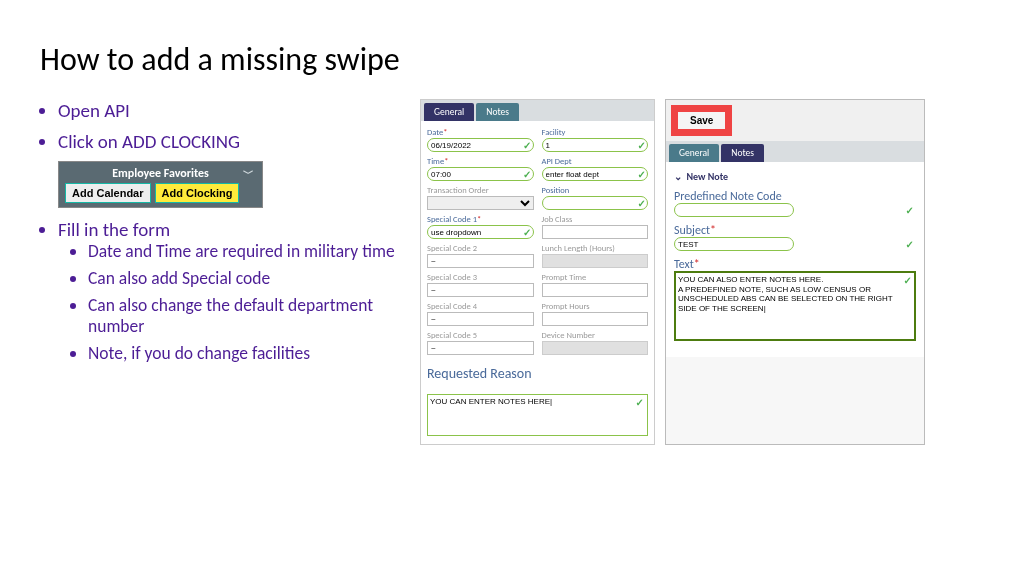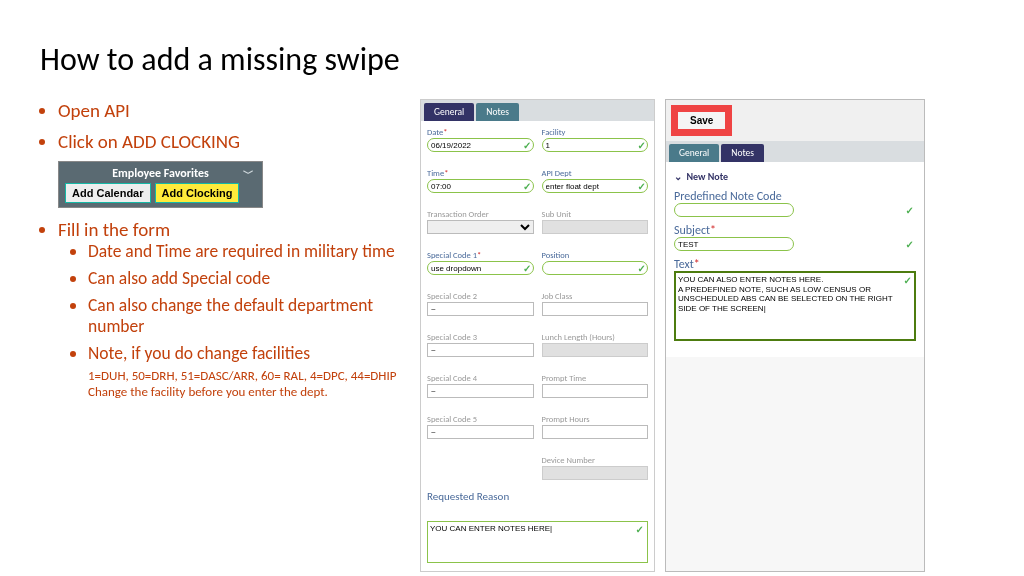--- a/index.html
+++ b/index.html
@@ -1,50 +1,50 @@
 <!DOCTYPE html>
 <html><head>
 <meta charset="utf-8">
 <style>
   * { box-sizing: border-box; margin: 0; padding: 0; }
   body { font-family: Calibri, Arial, sans-serif; width: 1024px; height: 576px; background: #fff; position: relative; }
   .slide { padding: 40px 80px 20px 40px; }
   h1 { font-size: 32px; font-weight: 400; color: #000; margin-bottom: 20px; }
   .content { display: flex; gap: 20px; }
   .left-col { flex: 0 0 360px; }
-  .bullets { font-size: 19px; color: #c2410c; }
+  .bullets { font-size: 19px; color: #4c1d95; }
   .bullets > li { list-style: disc; margin-left: 18px; margin-bottom: 8px; }
   ul.sub { }
   ul.sub > li { list-style: disc; margin-left: 30px; font-size: 17.5px; margin-bottom: 6px; line-height: 1.2; }
   .small-note { font-size: 13px; line-height: 1.2; margin-left: 30px; margin-top:-2px;}
   .fav-widget { background: #5a6a72; border: 1px solid #888; padding: 4px 6px; width: 205px; margin: 4px 0 10px 18px; }
   .fav-title { color: #fff; font-size: 12px; font-weight: bold; text-align: center; position: relative; margin-bottom: 3px; }
   .fav-title .chev { position: absolute; right: 2px; top: 0; color: #cfd8dc; font-size: 11px; }
   .fav-btns { display: flex; gap: 4px; }
   .fav-btns button { font-size: 11px; font-weight: bold; padding: 3px 6px; border: 1px solid #14b8a6; background: #eee; cursor: pointer; }
   .fav-btns button.hl { background: #ffeb3b; }
   .shots { display: flex; gap: 10px; }
   .shot1 { width: 235px; border: 1px solid #ccc; background: #f1f1f1; font-size: 9px; }
   .shot2 { width: 260px; border: 1px solid #bbb; background: #f7f7f7; font-size: 9px; }
   .tabs { display: flex; background: #d9dde0; padding: 3px 3px 0 3px; gap: 2px; }
   .tab { padding: 3px 10px; font-size: 9.5px; background: #4a7a8a; color: #fff; border-radius: 2px 2px 0 0; }
   .tab.active { background: #336; }
   .form-body { background: #fff; padding: 6px; display: flex; gap: 8px; }
-  .col { flex: 1; display: flex; flex-direction: column; gap: 16px; }
+  .col { flex: 1; display: flex; flex-direction: column; gap: 4px; }
   .fld label { display: block; color: #4a6a9a; font-size: 8.5px; margin-bottom: 1px; }
   .fld label.gray { color: #999; }
   .fld .req { color: #4a6a9a; }
   .fld .ast { color: #d32f2f; }
   .inp { position: relative; }
   .inp input, .inp select { width: 100%; height: 14px; border: 1px solid #bbb; font-size: 8px; padding: 0 14px 0 3px; }
   .inp.ok input, .inp.ok select { border-color: #8bc34a; border-radius: 7px; }
   .inp .chk { position: absolute; right: 2px; top: 1px; color: #4caf50; font-size: 10px; font-weight: bold; }
   .inp.dis input { background: #e0e0e0; border-color: #ccc; }
   .reason-area { background: #fff; padding: 4px 6px 6px 6px; }
-  .reason-area label { color: #4a6a9a; font-size: 11px; display: block; margin-bottom: 18px; }
+  .reason-area label { color: #4a6a9a; font-size: 14px; display: block; margin-bottom: 12px; }
   .reason-area .ta { position: relative; }
   .reason-area textarea { width: 100%; height: 42px; border: 1px solid #8bc34a; font-size: 8px; padding: 2px; resize: none; font-family: Arial; }
   .reason-area .chk { position: absolute; right: 4px; top: 2px; color: #4caf50; font-size: 10px; font-weight: bold; }
   .save-bar { padding: 5px; background: #f0f0f0; }
   .save-bar button { font-size: 10px; font-weight: bold; padding: 3px 12px; border: 7px solid #ef4444; background: #f5f5f5; }
   .note-body { background: #fff; padding: 8px; }
   .note-hdr { color: #336; font-weight: bold; font-size: 10px; margin-bottom: 6px; }
   .note-hdr .exp { color: #336; margin-right: 4px; }
   .nfld { margin-bottom: 6px; }
   .nfld label { display: block; color: #4a6a9a; font-size: 12px; }
@@ -77,21 +77,20 @@
       </div>
       <ul class="bullets">
         <li>
           <span>Fill in the form</span>
           <ul class="sub">
             <li>Date and Time are required in military time</li>
             <li>Can also add Special code</li>
             <li>Can also change the default department number</li>
             <li>Note, if you do change facilities</li>
           </ul>
-          <div class="small-note">1=DUH, 50=DRH, 51=DASC/ARR, 60= RAL, 4=DPC, 44=DHIP  Change the facility  before you enter the dept.</div>
         </li>
       </ul>
     </div>
 
     <div class="shots">
 
       <div class="shot1">
         <div class="tabs">
           <div class="tab active">General</div>
           <div class="tab">Notes</div>
@@ -132,24 +131,20 @@
               </div>
           </div>
           <div class="col">
             <div class="fld">
                 <label class="req">Facility</label>
                 <div class="inp ok"><input value="1" style=""><span class="chk">✓</span></div>
               </div>
             <div class="fld">
                 <label class="req">API Dept</label>
                 <div class="inp ok"><input value="enter float dept" style=""><span class="chk">✓</span></div>
-              </div>
-            <div class="fld">
-                <label class="gray">Sub Unit</label>
-                <div class="inp dis"><input disabled="" style=""></div>
               </div>
             <div class="fld">
                 <label class="req">Position</label>
                 <div class="inp ok"><input style=""><span class="chk">✓</span></div>
               </div>
             <div class="fld">
                 <label class="gray">Job Class</label>
                 <div class="inp"><input style=""></div>
               </div>
             <div class="fld">

